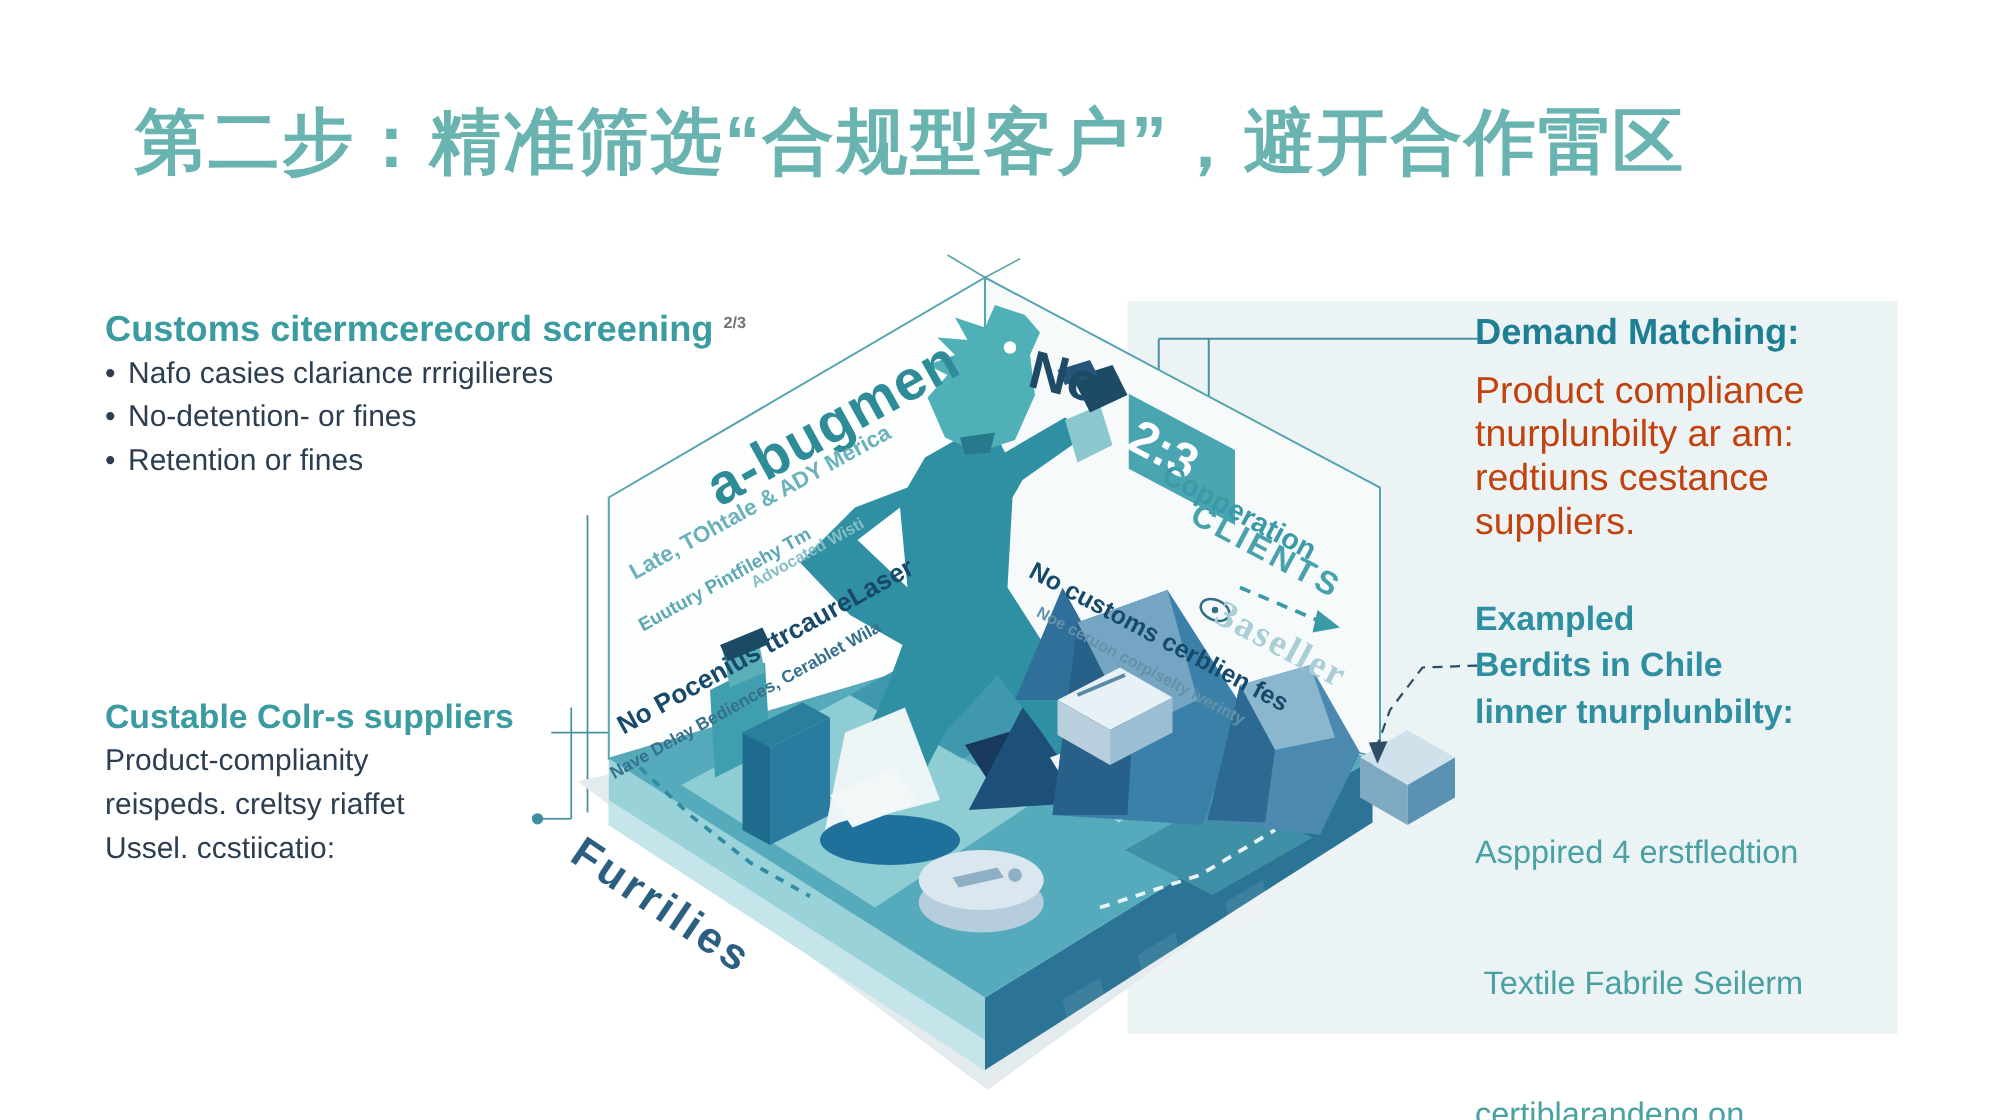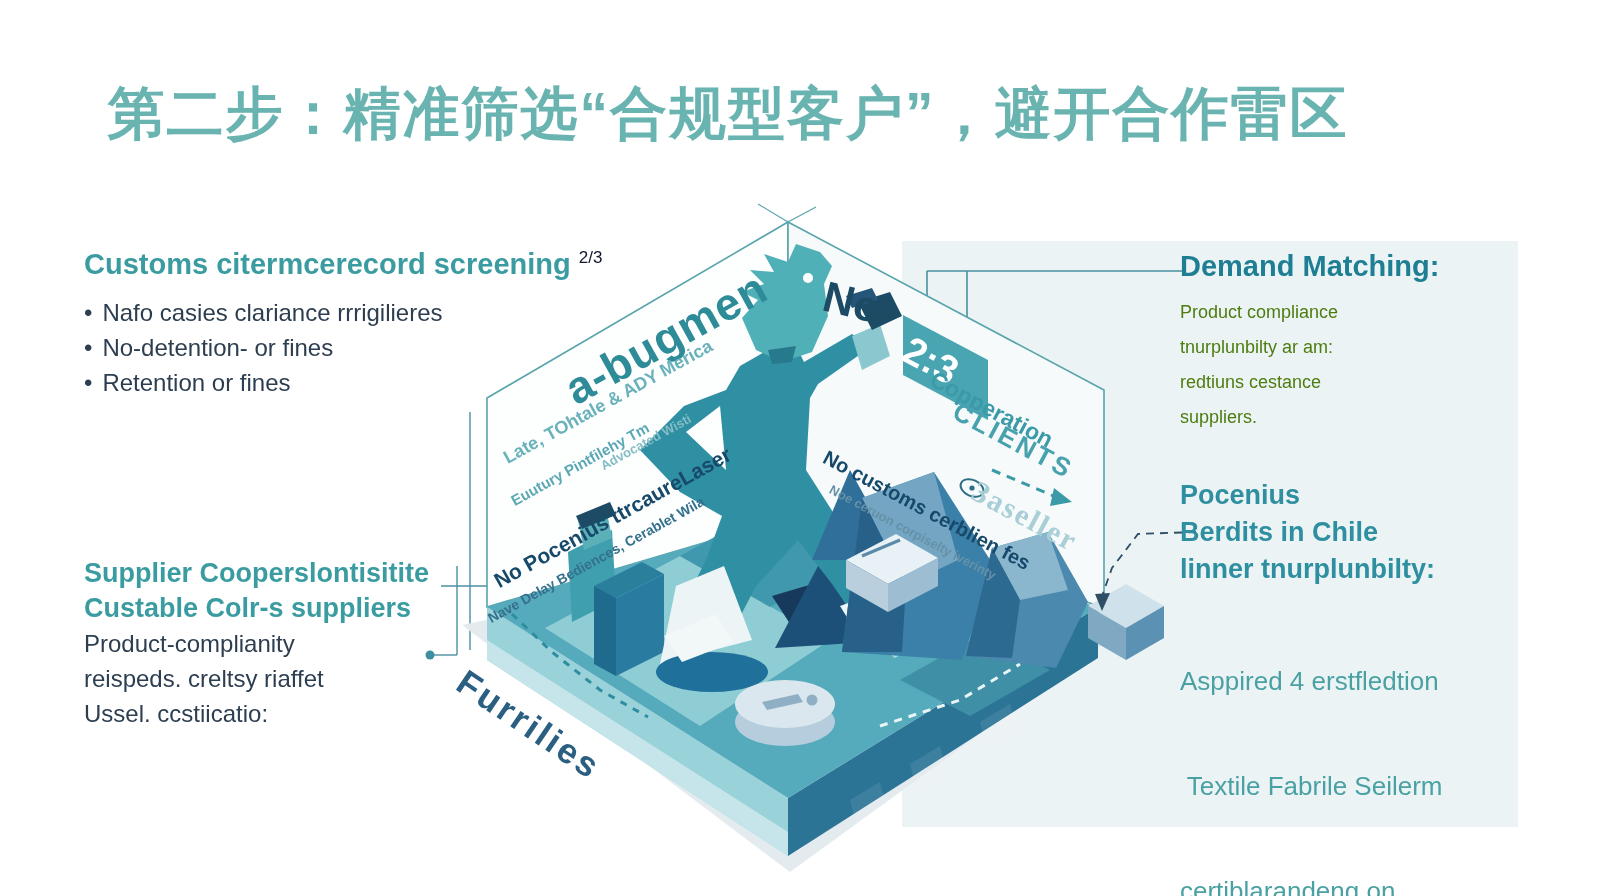--- a/index.html
+++ b/index.html
@@ -8,30 +8,30 @@
   .abs{position:absolute;}
   
   #page-title{left:0;top:76px;width:1456px;text-align:center;
     font-size:57px;font-weight:700;color:#69b4b1;letter-spacing:2px;}
   
   #right-panel{left:902px;top:241px;width:616px;height:586px;background:#ecf3f5;}
   
   .teal-h{color:#3a9ca1;font-weight:700;}
   #left-top{left:84px;top:248px;width:520px;}
   #left-top .h{font-size:29px;}
-  #left-top sup{font-size:17px;color:#0f172a;font-weight:400;}
-  .bullets{margin-top:14px;font-size:24px;color:#2c3e50;line-height:35px;}
+  #left-top sup{font-size:13px;color:#737373;font-weight:700;}
+  .bullets{font-size:24px;color:#2c3e50;line-height:35px;}
   .bullet-row .b{margin-right:10px;}
   #left-bottom{left:84px;top:556px;width:420px;}
   #left-bottom .h{font-size:27px;line-height:35px;}
   #left-bottom .body{margin-top:0;font-size:24px;color:#2c3e50;line-height:35px;}
   
   #right-top{left:1180px;top:250px;width:330px;}
   #right-top .h{font-size:29px;color:#1e7f94;font-weight:700;}
-  #right-top .body{margin-top:12px;font-size:18px;color:#4d7c0f;line-height:35px;}
+  #right-top .body{margin-top:12px;font-size:30px;color:#c2410c;line-height:35px;}
   #right-bottom{left:1180px;top:477px;width:340px;}
   #right-bottom .h{font-size:27px;color:#2e8fa0;font-weight:700;line-height:37px;}
   #right-bottom .body{margin-top:6px;font-size:26px;color:#49a1a3;line-height:35px;white-space:pre;}
   
   .wallL{transform-origin:0 0;transform:rotate(-29deg);white-space:nowrap;}
   .wallR{transform-origin:0 0;transform:rotate(28deg);white-space:nowrap;}
   #w-brand{left:556px;top:370px;font-size:45px;font-weight:800;color:#2e8b98;letter-spacing:1px;}
   #w-tag1{left:500px;top:450px;font-size:18px;font-weight:700;color:#6ab2bb;}
   #w-tag2{left:598px;top:460px;font-size:13px;font-weight:700;color:#86bec6;}
   #w-tag3{left:508px;top:494px;font-size:15px;font-weight:700;color:#5ba8b4;}
@@ -201,41 +201,40 @@
       <div class="bullet-row">
         <span class="b">•</span><span>No-detention- or fines</span>
       </div>
       <div class="bullet-row">
         <span class="b">•</span><span>Retention or fines</span>
       </div>
     </div>
   </div>
 
   <div class="abs" id="left-bottom">
-    <div class="h teal-h">Supplier Cooperslontisitite</div>
     <div class="h teal-h">Custable Colr-s suppliers</div>
     <div class="body">
       <div>Product-complianity</div>
       <div>reispeds. creltsy riaffet</div>
       <div>Ussel. ccstiicatio:</div>
     </div>
   </div>
 
   <div class="abs" id="right-top">
     <div class="h">Demand Matching:</div>
     <div class="body">
       <div>Product compliance</div>
       <div>tnurplunbilty ar am:</div>
       <div>redtiuns cestance</div>
       <div>suppliers.</div>
     </div>
   </div>
 
   <div class="abs" id="right-bottom">
-    <div class="h">Pocenius</div>
+    <div class="h">Exampled</div>
     <div class="h">Berdits in Chile</div>
     <div class="h">linner tnurplunbilty:</div>
     <div class="body">
       <div>Asppired 4 erstfledtion</div>
       <div> Textile Fabrile Seilerm</div>
       <div>certiblarandeng on</div>
       
     </div>
 
   </div>

